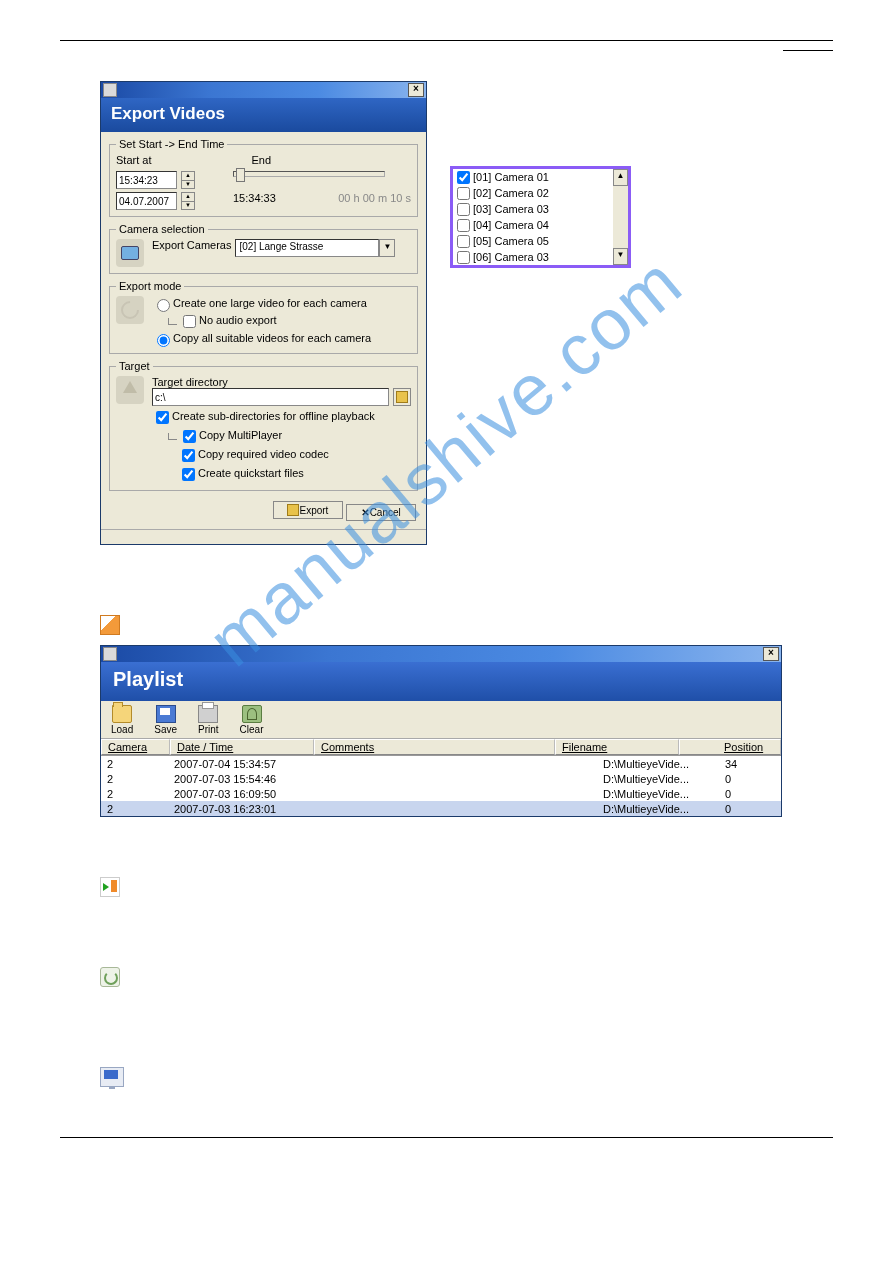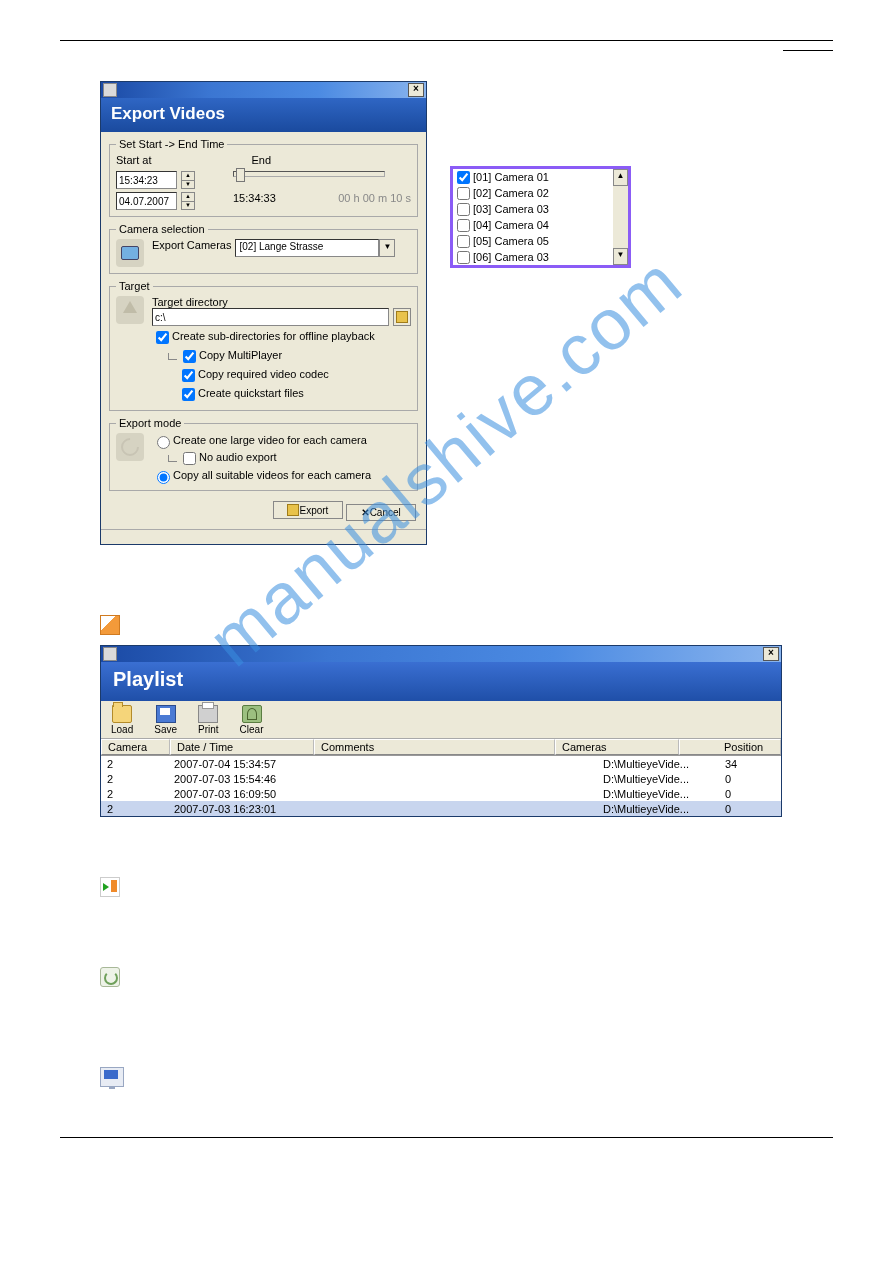--- a/index.html
+++ b/index.html
@@ -201,21 +201,21 @@
   .ico-load{background:#f5d57a;border:1px solid #b38b2a;border-radius:0 2px 2px 2px;position:relative;}
   .ico-load::before{content:"";position:absolute;top:-4px;left:0;width:8px;height:4px;background:#f5d57a;border:1px solid #b38b2a;border-bottom:none;}
   .ico-save{background:#4a7ad4;border:1px solid #2b4c8e;position:relative;}
   .ico-save::after{content:"";position:absolute;left:3px;top:2px;width:10px;height:7px;background:#fff;}
   .ico-print{background:#d0d0d0;border:1px solid #888;position:relative;}
   .ico-print::before{content:"";position:absolute;left:3px;top:-4px;width:10px;height:5px;background:#fff;border:1px solid #999;}
   .ico-clear{background:#9cc080;border:1px solid #5a7d42;border-radius:2px;position:relative;}
   .ico-clear::after{content:"";position:absolute;left:4px;top:2px;width:8px;height:10px;border:1px solid #4a642e;border-radius:50% 50% 0 0;}
   .tool-sep{width:5px;}
   .grid-header{
-    display:flex;background:#86efac;border-bottom:1px solid #999;
+    display:flex;background:#86efac;border-bottom:1px solid #999;text-decoration:underline;
   }
   .gh-cell{
     border-right:1px solid #bbb;border-top:1px solid #fff;
     border-left:1px solid #fff;border-bottom:1px solid #888;
     padding:1px 6px;font-size:11px;
     background:#ece9d8;
   }
   .col-cam{width:55px;}
   .col-dt{width:130px;}
   .col-cm{flex:1;}
@@ -282,20 +282,32 @@
       </fieldset>
 
       <fieldset>
         <legend>Camera selection</legend>
         <div class="row">
           <span class="cam-icon"></span>
           <span class="lbl">Export Cameras</span>
           <div class="dropdown">
             <div class="dd-txt">[02] Lange Strasse</div>
             <div class="dd-btn">▼</div>
+          </div>
+        </div>
+      </fieldset>
+
+      <fieldset>
+        <legend>Export mode</legend>
+        <div class="row">
+          <span class="mode-icon"></span>
+          <div>
+            <div><input type="radio" class="radio" style=""><span>Create one large video for each camera</span></div>
+            <div style="margin-left:16px;"><span style="border-left:1px solid #888;border-bottom:1px solid #888;display:inline-block;width:8px;height:6px;margin-right:2px;vertical-align:middle;"></span><input type="checkbox" class="check" style=""><span>No audio export</span></div>
+            <div><input type="radio" class="radio" checked="" style=""><span>Copy all suitable videos for each camera</span></div>
           </div>
         </div>
       </fieldset>
 
       <fieldset>
         <legend>Target</legend>
         <div class="row" style="align-items:flex-start;">
           <span class="target-icon"></span>
           <div style="flex:1;">
             <div class="lbl">Target directory</div>
@@ -306,32 +318,20 @@
                 </button>
             </div>
             <div style="margin-top:2px;"><input type="checkbox" checked="" class="check" style=""><span>Create sub-directories for offline playback</span></div>
             <div style="margin-left:16px;"><span style="border-left:1px solid #888;border-bottom:1px solid #888;display:inline-block;width:8px;height:6px;margin-right:2px;vertical-align:middle;"></span><input type="checkbox" checked="" class="check" style=""><span>Copy MultiPlayer</span></div>
             <div style="margin-left:26px;"><input type="checkbox" checked="" class="check" style=""><span>Copy required video codec</span></div>
             <div style="margin-left:26px;"><input type="checkbox" checked="" class="check" style=""><span>Create quickstart files</span></div>
           </div>
         </div>
       </fieldset>
 
-      <fieldset>
-        <legend>Export mode</legend>
-        <div class="row">
-          <span class="mode-icon"></span>
-          <div>
-            <div><input type="radio" class="radio" style=""><span>Create one large video for each camera</span></div>
-            <div style="margin-left:16px;"><span style="border-left:1px solid #888;border-bottom:1px solid #888;display:inline-block;width:8px;height:6px;margin-right:2px;vertical-align:middle;"></span><input type="checkbox" class="check" style=""><span>No audio export</span></div>
-            <div><input type="radio" class="radio" checked="" style=""><span>Copy all suitable videos for each camera</span></div>
-          </div>
-        </div>
-      </fieldset>
-
       <div class="btn-row">
         <button class="dlg-btn">
             <span class="exp-ico"></span>
             <span>Export</span>
           </button>
         <button class="dlg-btn">
             <span class="can-ico">✕</span>
             <span>Cancel</span>
           </button>
       </div>
@@ -406,21 +406,21 @@
     <div class="tool-sep"></div>
     <div class="tool-btn">
         <span class="ico ico-clear"></span>
         <span>Clear</span>
       </div>
   </div>
   <div class="grid-header">
     <div class="gh-cell col-cam">Camera</div>
     <div class="gh-cell col-dt">Date / Time</div>
     <div class="gh-cell col-cm">Comments</div>
-    <div class="gh-cell col-fn">Cameras</div>
+    <div class="gh-cell col-fn">Filename</div>
     <div class="gh-cell col-pos">Position</div>
   </div>
   <div class="grid-body">
     <div class="grid-row">
       <div class="gc col-cam">2</div>
       <div class="gc col-dt">2007-07-04 15:34:57</div>
       <div class="gc col-cm"></div>
       <div class="gc col-fn">D:\MultieyeVide...</div>
       <div class="gc col-pos">34</div>
     </div>

